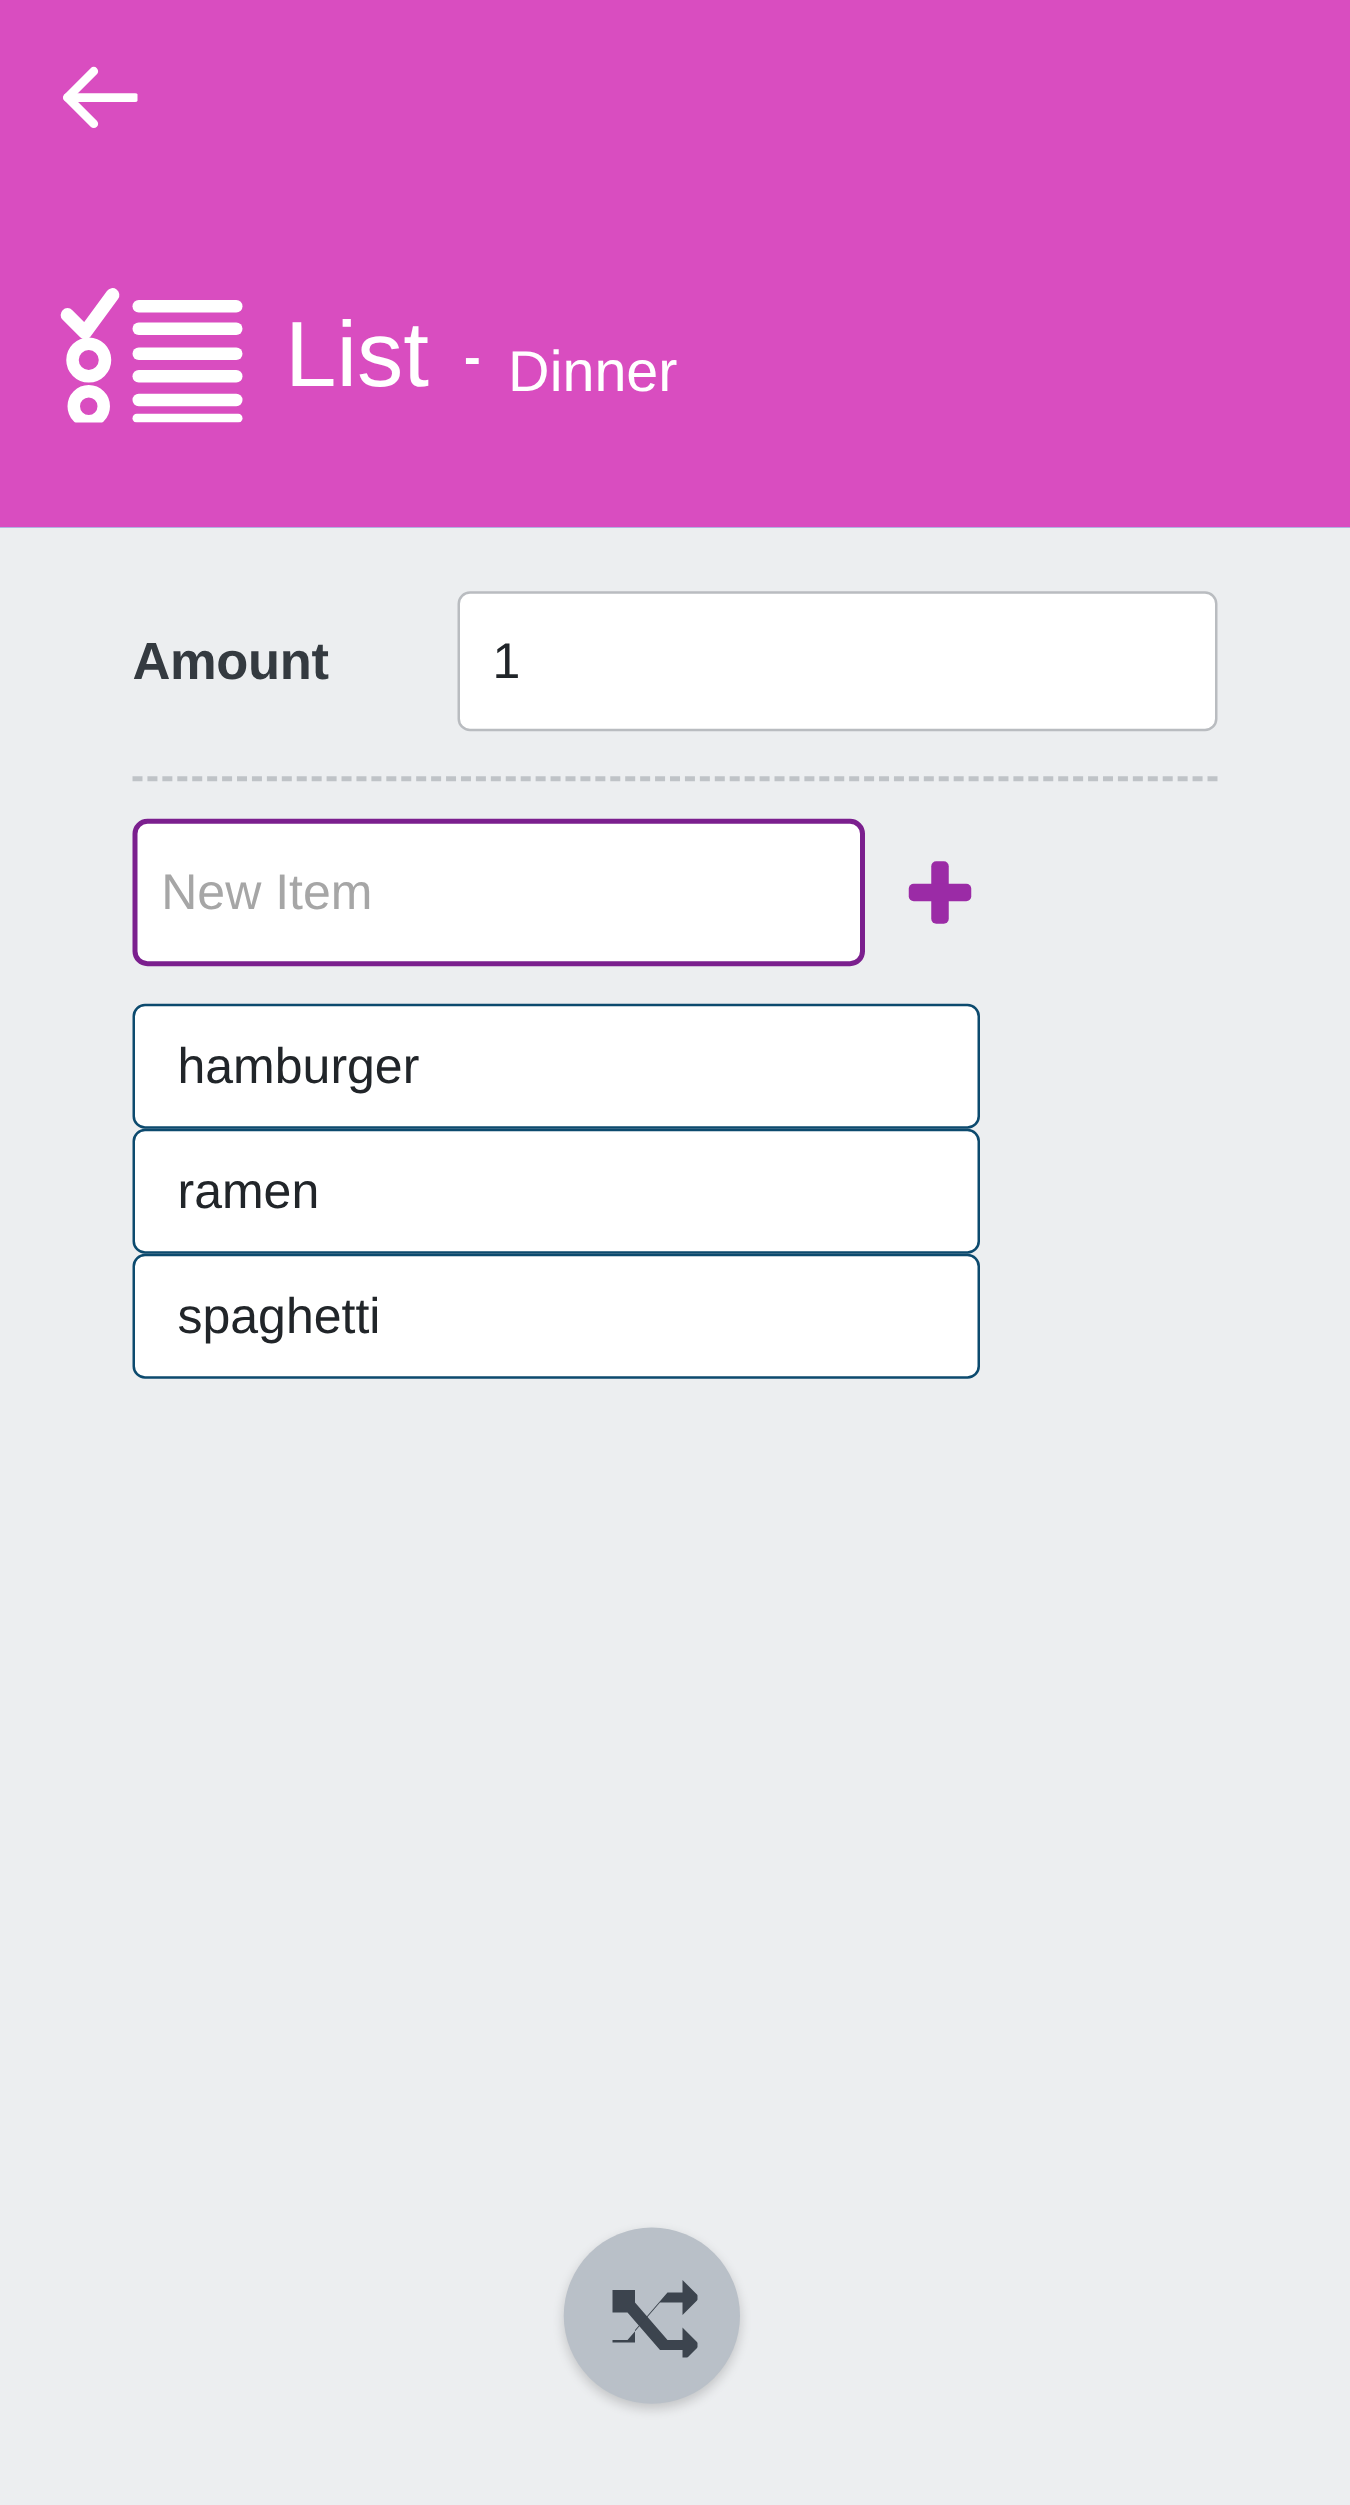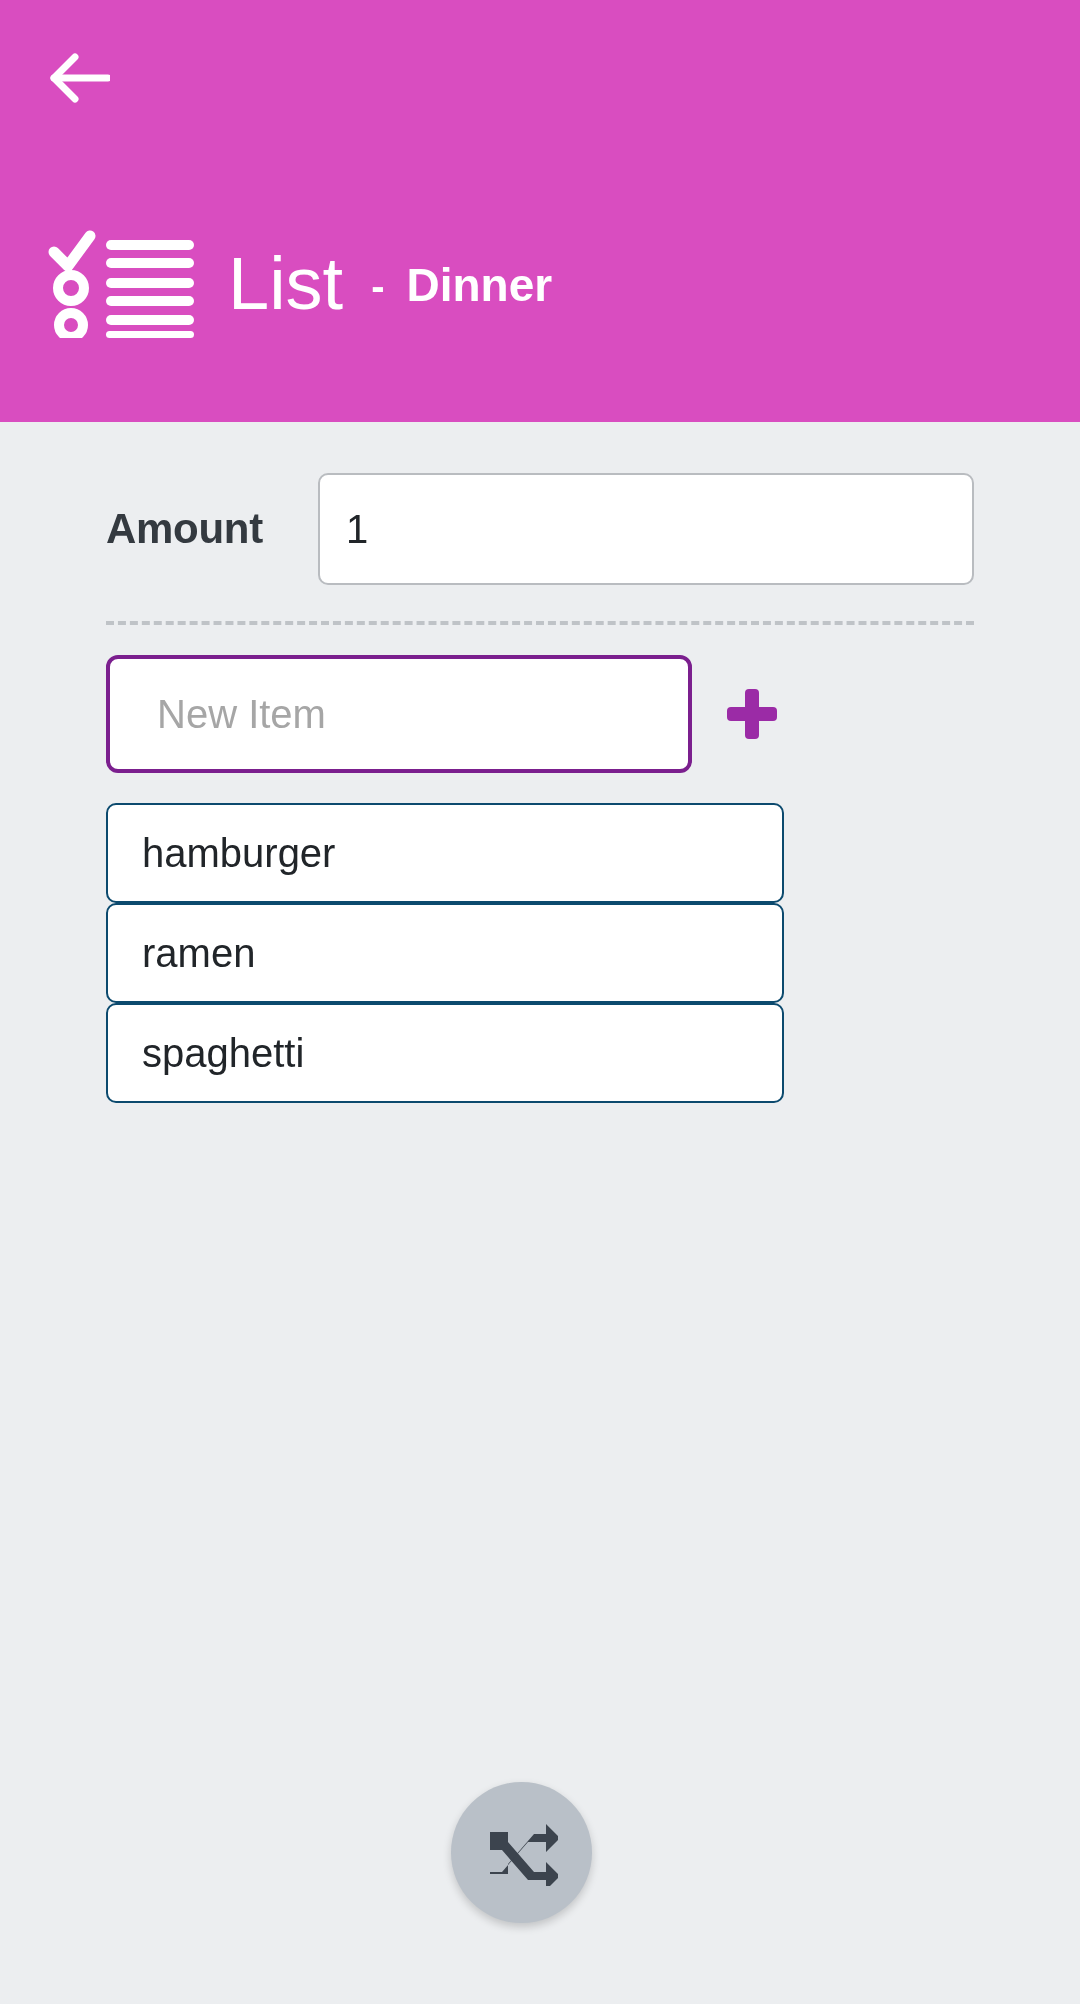--- a/index.html
+++ b/index.html
@@ -75,40 +75,41 @@
     font-size: 40px;
     font-weight: 700;
     margin: 0 22px 0 28px;
     position: relative;
     top: 4px;
   }
 
   .list-name {
     color: #ffffff;
     font-size: 46px;
-    font-weight: 700;
-    position: relative;
-    top: 3px;
+    font-weight: 400;
+    position: relative;
+    top: 15px;
   }
 
   
   .body {
     position: relative;
     flex: 1 1 auto;
     width: 100%;
     background: #eceef0;
     padding: 0 106px 0 106px;
   }
 
   
   .amount-row {
     display: flex;
     align-items: center;
     height: 118px;
     margin-top: 48px;
+    gap: 48px;
   }
 
   .amount-label {
     font-size: 42px;
     font-weight: 700;
     color: #343a40;
     letter-spacing: -0.3px;
     width: 212px;
     flex: 0 0 auto;
   }
@@ -144,21 +145,21 @@
   .newitem-input {
     width: 586px;
     flex: 0 0 auto;
     height: 100%;
     background: #ffffff;
     border: 4px solid #7b1f8e;
     border-radius: 12px;
     font-family: "Liberation Sans", sans-serif;
     font-size: 40px;
     color: #212529;
-    padding: 0 47px;
+    padding: 0 19px;
     outline: none;
   }
   .newitem-input::placeholder { color: #a6a6a6; }
 
   .add-button {
     width: 120px;
     height: 118px;
     flex: 0 0 auto;
     display: flex;
     align-items: center;

